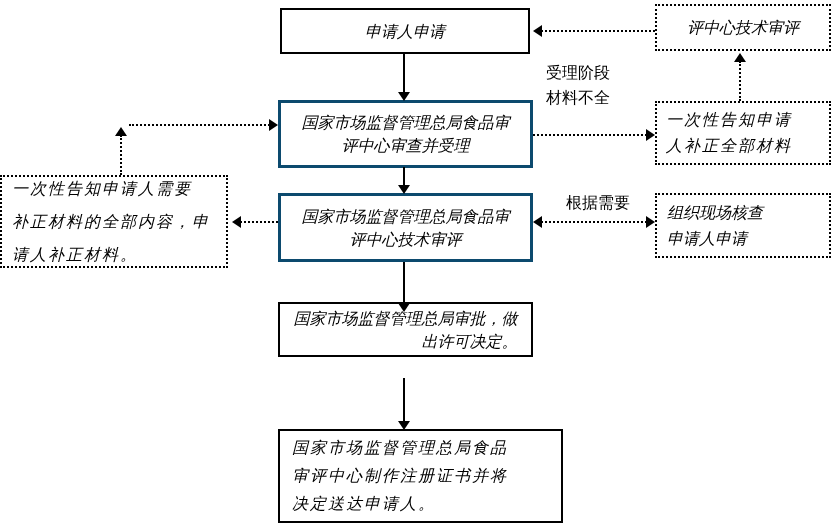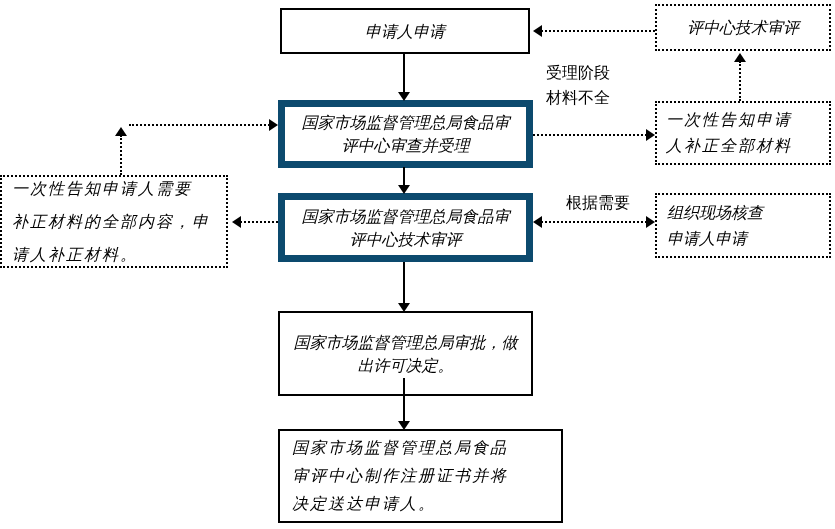--- a/index.html
+++ b/index.html
@@ -9,21 +9,21 @@
     color:#000;font-size:16px;overflow:hidden;
   }
   .box{
     position:absolute;box-sizing:border-box;background:#ffffff;
     white-space:pre-line;line-height:23px;
     display:flex;align-items:center;justify-content:center;
     text-align:center;
     font-style:italic;
   }
   .solid{border:2px solid #000000;}
-  .thick{border:7px solid #0c4a6e;}
+  .thick{border:3px solid #0c4a6e;}
   .dotted{border:2px dotted #000000;}
   .left-align{justify-content:flex-start;text-align:left;}
   .label{position:absolute;white-space:pre-line;line-height:25px;}
   
   .varrow{position:absolute;width:12px;}
   .varrow .line{position:absolute;left:5px;top:0;bottom:8px;width:2px;background:#000;}
   .varrow .head-down{position:absolute;bottom:0;left:0;width:0;height:0;
     border-left:6px solid transparent;border-right:6px solid transparent;border-top:9px solid #000;}
   
   .vdarrow{position:absolute;width:12px;}
@@ -48,21 +48,21 @@
 <div class="canvas">
 
   <div class="box solid" style="left:280px;top:8px;width:250px;height:46px;">申请人申请</div>
 
   <div class="box thick" style="left:278px;top:100px;width:255px;height:68px;">国家市场监督管理总局食品审
 评中心审查并受理</div>
 
   <div class="box thick" style="left:278px;top:193px;width:255px;height:69px;">国家市场监督管理总局食品审
 评中心技术审评</div>
 
-  <div class="box solid" style="left:278px;top:311px;width:255px;height:85px;">国家市场监督管理总局审批，做
+  <div class="box solid" style="left:278px;top:302px;width:255px;height:55px;text-align:right;">国家市场监督管理总局审批，做
 出许可决定。</div>
 
   <div class="box solid left-align ls2" style="left:278px;top:429px;width:285px;height:94px;padding-left:12px;line-height:28px;">国家市场监督管理总局食品
 审评中心制作注册证书并将
 决定送达申请人。</div>
 
   <div class="box dotted" style="left:655px;top:4px;width:176px;height:47px;">评中心技术审评</div>
 
   <div class="box dotted left-align ls2" style="left:655px;top:101px;width:176px;height:64px;padding-left:9px;line-height:26px;">一次性告知申请
 人补正全部材料</div>

